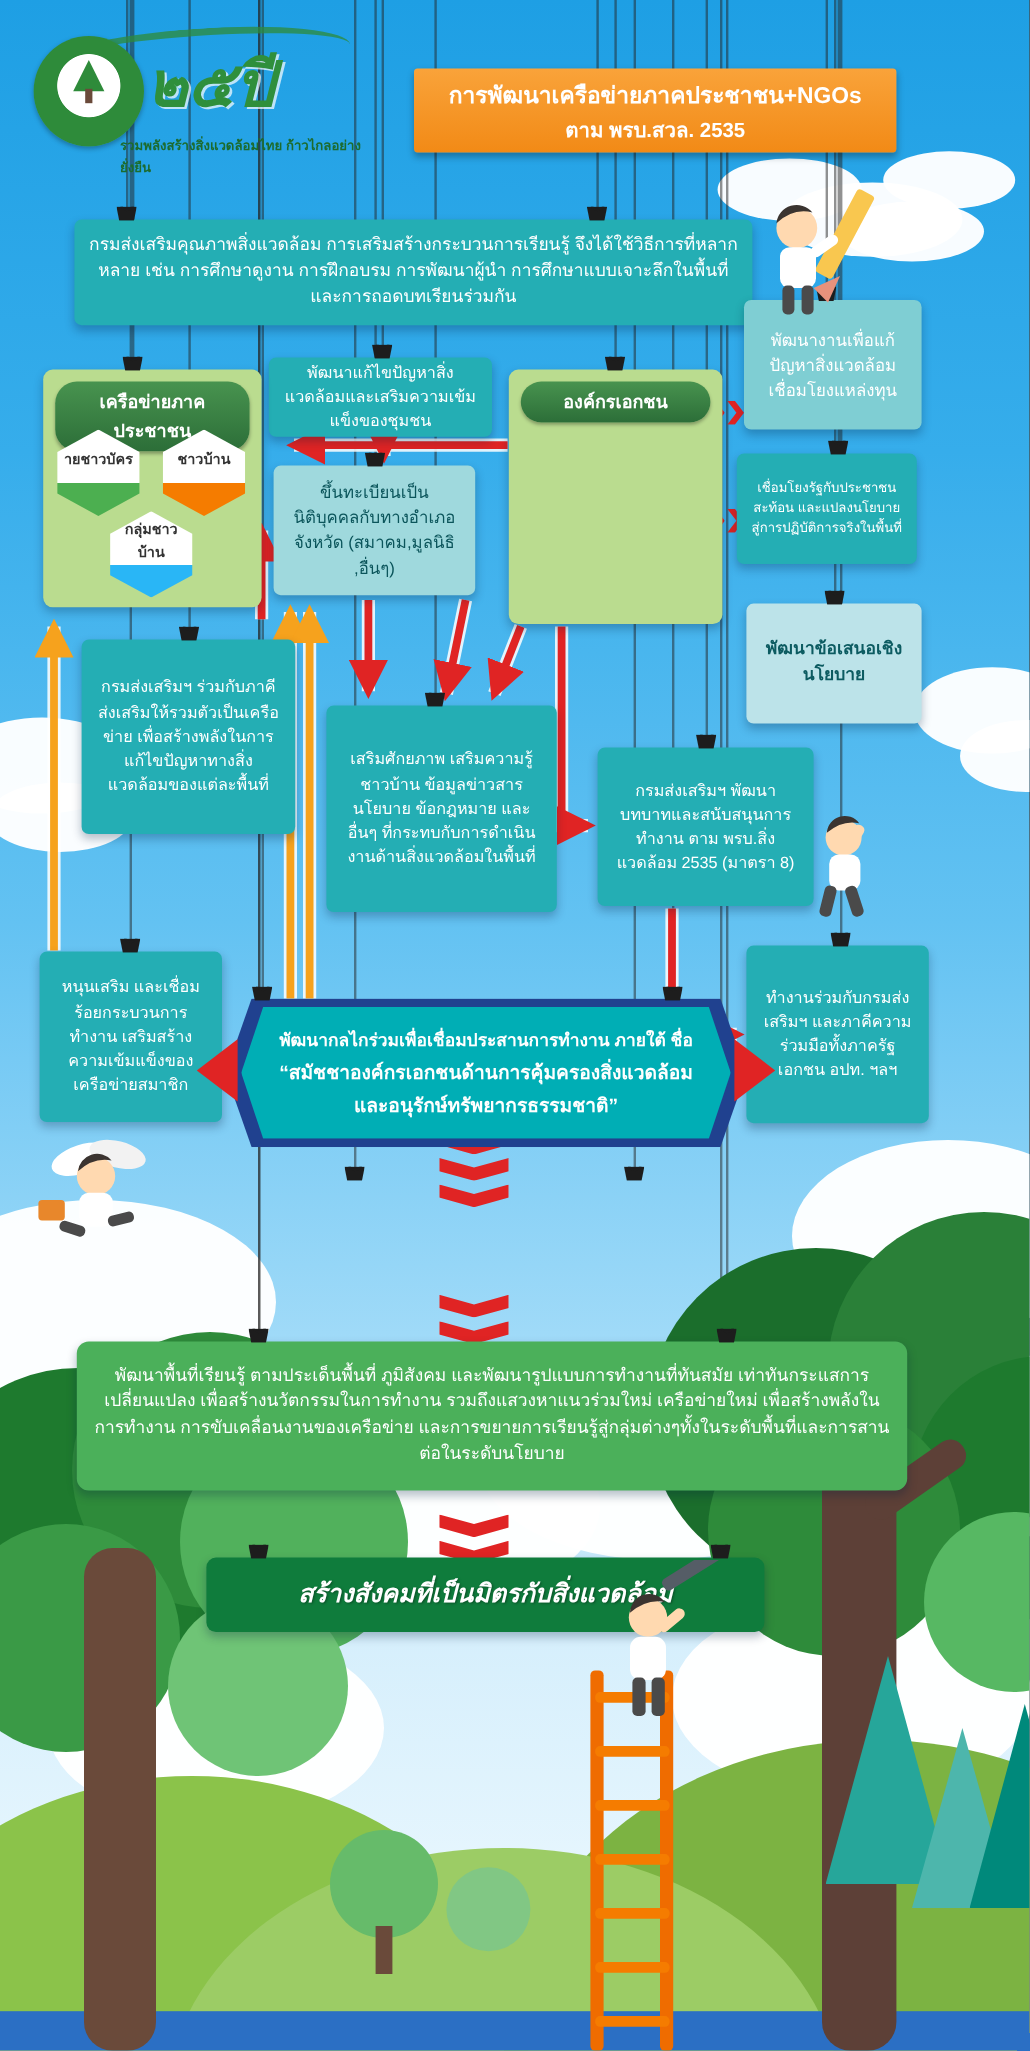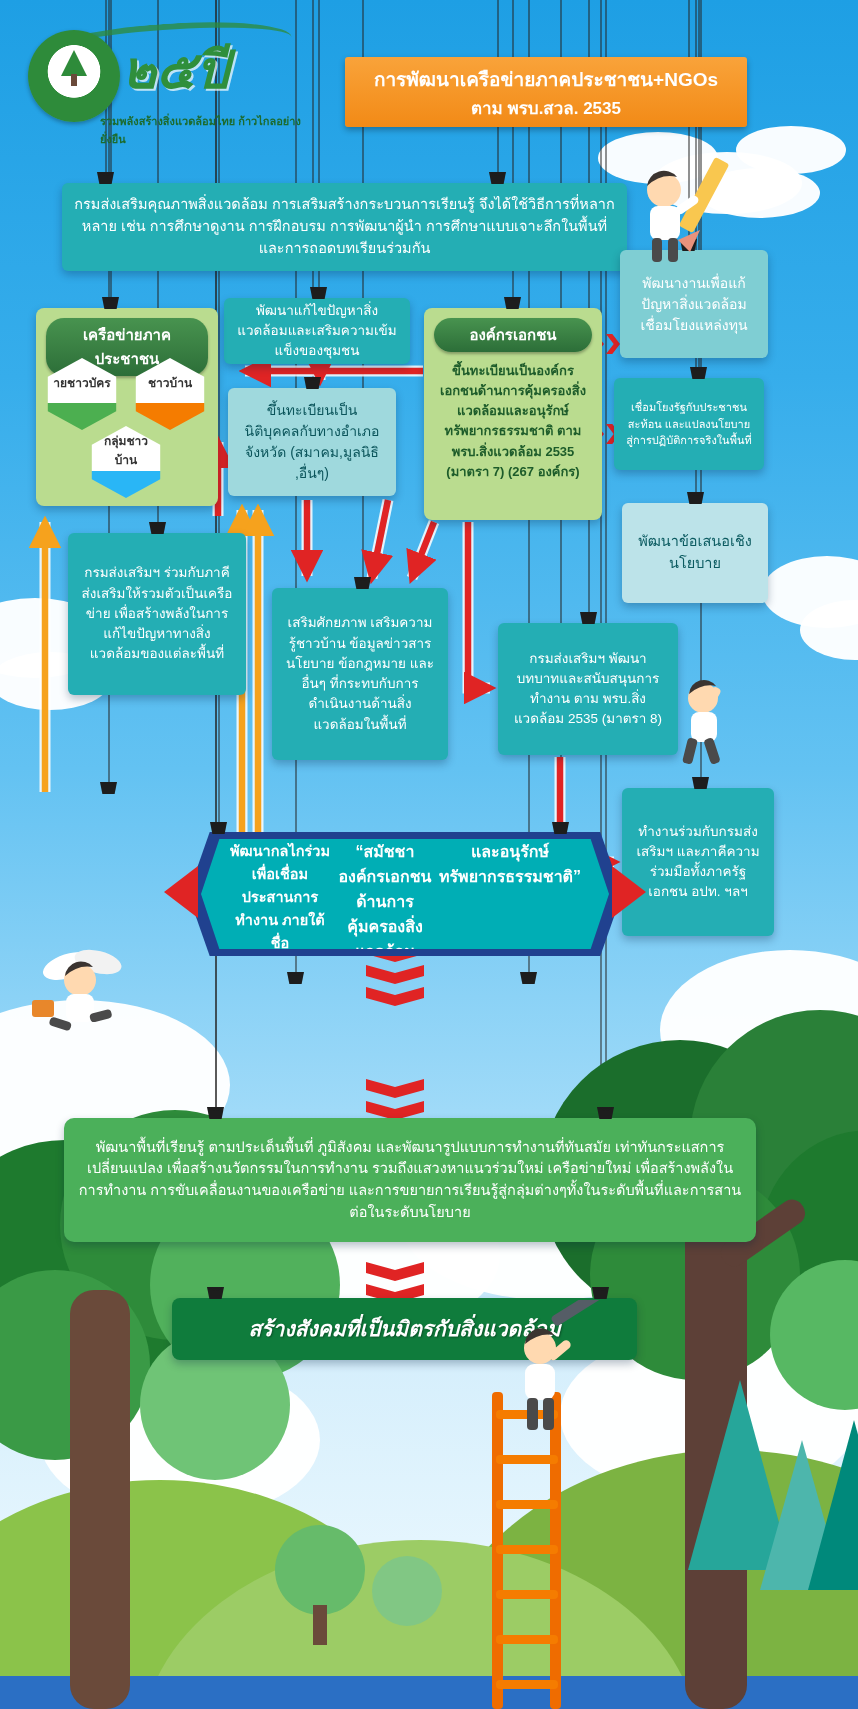--- a/index.html
+++ b/index.html
@@ -17,33 +17,33 @@
   .cloud{position:absolute;background:#fff;border-radius:50%;opacity:.97;z-index:0}
   .hill{position:absolute;border-radius:50%;z-index:2}
   .scen{position:absolute;z-index:3}
   .circle{border-radius:50%}
   
   .hang{position:absolute;z-index:5;border-radius:6px;box-shadow:0 4px 8px rgba(0,30,60,.28);
     display:flex;align-items:center;justify-content:center;text-align:center;
     padding:8px 12px;line-height:1.5}
   .teal{background:#24AEB4;color:#fff}
   .teal2{background:#7FCED3;color:#fff}
-  .pale{background:#BCE3E9;color:#0C5B61;font-weight:normal}
+  .pale{background:#BCE3E9;color:#0C5B61;font-weight:bold}
   .pale2{background:#9FD9DD;color:#0B555B;font-weight:normal}
   .lime{background:#C8E593;color:#2F6B22;font-weight:bold}
   .greenmid{background:#4BB05A;color:#fff}
   .greendark{background:#0F7C3C;color:#fff}
   #box-intro{left:62px;top:183px;width:565px;height:88px;font-size:14.5px}
   #box-fund{left:620px;top:250px;width:148px;height:108px;font-size:14px}
   #box-solve{left:224px;top:298px;width:186px;height:66px;font-size:13.5px}
   #box-state{left:614px;top:378px;width:150px;height:92px;font-size:11px}
   #box-juristic{left:228px;top:388px;width:168px;height:108px;font-size:14px}
   #box-policy{left:622px;top:503px;width:146px;height:100px;font-size:14.5px}
   #box-deptjoin{left:68px;top:533px;width:178px;height:162px;font-size:13.5px}
-  #box-empower{left:272px;top:588px;width:176px;height:172px;font-size:13.5px}
+  #box-empower{left:272px;top:588px;width:192px;height:172px;font-size:13.5px}
   #box-deptrole{left:498px;top:623px;width:180px;height:132px;font-size:13.5px}
   #box-supportleft{left:33px;top:793px;width:152px;height:142px;font-size:13.5px}
   #box-workright{left:622px;top:788px;width:152px;height:148px;font-size:13.5px}
   #box-assemblydesc{left:148px;top:983px;width:532px;height:92px;font-size:15px}
   #box-develop{left:64px;top:1118px;width:692px;height:124px;font-size:14.5px;border-radius:10px}
   #box-goal{left:172px;top:1298px;width:465px;height:62px;font-size:21px;font-weight:bold;
     font-style:italic;border-radius:8px;text-shadow:1px 1px 2px rgba(0,0,0,.35)}
   
   .panel{position:absolute;z-index:5;background:#BADC8F;border-radius:8px;
     box-shadow:0 4px 8px rgba(0,30,60,.28);padding:10px 10px}
@@ -81,21 +81,21 @@
   #logo .trunk{position:absolute;left:43px;top:52px;width:6px;height:12px;background:#6A4A3A}
   #logo .years{position:absolute;left:94px;top:6px;font-size:52px;font-weight:bold;
     font-style:italic;color:#2F8F3C;text-shadow:2px 2px 0 rgba(255,255,255,.7)}
   #logo .tagline{position:absolute;left:72px;top:90px;font-size:11px;color:#1C6B2E;font-weight:bold}
   
   #hexbadge{position:absolute;left:188px;top:832px;width:434px;height:124px;z-index:5}
   #hexbadge .outer{position:absolute;inset:0;background:#20418F;
     clip-path:polygon(5% 0,95% 0,100% 50%,95% 100%,5% 100%,0 50%)}
   #hexbadge .inner{position:absolute;inset:7px 13px;background:#00AEB5;
     clip-path:polygon(4.5% 0,95.5% 0,100% 50%,95.5% 100%,4.5% 100%,0 50%);
-    display:flex;flex-direction:row;justify-content:center;gap:3px;color:#fff;
+    display:flex;flex-direction:column;justify-content:center;gap:3px;color:#fff;
     text-align:center;padding:0 28px}
   #hexbadge .l1{font-size:14.5px;font-weight:bold}
   #hexbadge .l2{font-size:16px;font-weight:bold}
   .badge-arrow{position:absolute;top:34px;width:0;height:0;
     border-top:26px solid transparent;border-bottom:26px solid transparent;z-index:6}
   .badge-arrow.left{left:-24px;border-right:34px solid #E02424}
   .badge-arrow.right{right:-24px;border-left:34px solid #E02424}
   
   .chevstack{position:absolute;z-index:4;width:58px}
   .chev{width:58px;height:19px;background:#E02424;margin-bottom:3px;
@@ -298,32 +298,32 @@
 
   <div class="hang teal" id="box-intro">กรมส่งเสริมคุณภาพสิ่งแวดล้อม การเสริมสร้างกระบวนการเรียนรู้ จึงได้ใช้วิธีการที่หลากหลาย เช่น การศึกษาดูงาน การฝึกอบรม การพัฒนาผู้นำ การศึกษาแบบเจาะลึกในพื้นที่และการถอดบทเรียนร่วมกัน</div>
   <div class="hang teal2" id="box-fund">พัฒนางานเพื่อแก้ปัญหาสิ่งแวดล้อม เชื่อมโยงแหล่งทุน</div>
   <div class="hang teal" id="box-solve">พัฒนาแก้ไขปัญหาสิ่งแวดล้อมและเสริมความเข้มแข็งของชุมชน</div>
   <div class="hang teal" id="box-state">เชื่อมโยงรัฐกับประชาชน สะท้อน และแปลงนโยบายสู่การปฏิบัติการจริงในพื้นที่</div>
   <div class="hang pale2" id="box-juristic">ขึ้นทะเบียนเป็นนิติบุคคลกับทางอำเภอ จังหวัด (สมาคม,มูลนิธิ ,อื่นๆ)</div>
   <div class="hang pale" id="box-policy">พัฒนาข้อเสนอเชิงนโยบาย</div>
   <div class="hang teal" id="box-deptjoin">กรมส่งเสริมฯ ร่วมกับภาคีส่งเสริมให้รวมตัวเป็นเครือข่าย เพื่อสร้างพลังในการแก้ไขปัญหาทางสิ่งแวดล้อมของแต่ละพื้นที่</div>
   <div class="hang teal" id="box-empower">เสริมศักยภาพ เสริมความรู้ชาวบ้าน ข้อมูลข่าวสาร นโยบาย ข้อกฎหมาย และอื่นๆ ที่กระทบกับการดำเนินงานด้านสิ่งแวดล้อมในพื้นที่</div>
   <div class="hang teal" id="box-deptrole">กรมส่งเสริมฯ พัฒนาบทบาทและสนับสนุนการทำงาน ตาม พรบ.สิ่งแวดล้อม 2535 (มาตรา 8)</div>
+  <div class="hang teal" id="box-supportleft">หนุนเสริม และเชื่อมร้อยกระบวนการทำงาน เสริมสร้างความเข้มแข็งของเครือข่ายสมาชิก</div>
   <div class="hang teal" id="box-workright">ทำงานร่วมกับกรมส่งเสริมฯ และภาคีความร่วมมือทั้งภาครัฐ เอกชน อปท. ฯลฯ</div>
 
   <div class="panel" id="panel-people">
     <div class="pill">เครือข่ายภาคประชาชน</div>
     <div class="hex" id="hex-1">ายชาวบัคร</div>
     <div class="hex" id="hex-2">ชาวบ้าน</div>
     <div class="hex" id="hex-3">กลุ่มชาวบ้าน</div>
   </div>
 
   <div class="panel" id="panel-ngo">
     <div class="pill">องค์กรเอกชน</div>
-    <div class="body">ขึ้นทะเบียนเป็นองค์กรเอกชนด้านการคุ้มครองสิ่งแวดล้อมและอนุรักษ์ทรัพยากรธรรมชาติ ตาม พรบ.สิ่งแวดล้อม 2535 (มาตรา 7) (267 องค์กร)</div>
   </div>
 
   <div id="hexbadge">
     <div class="outer"></div>
     <div class="inner">
       <div class="l1">พัฒนากลไกร่วมเพื่อเชื่อมประสานการทำงาน ภายใต้ ชื่อ</div>
       <div class="l2">“สมัชชาองค์กรเอกชนด้านการคุ้มครองสิ่งแวดล้อม</div>
       <div class="l2">และอนุรักษ์ทรัพยากรธรรมชาติ”</div>
     </div>
     <div class="badge-arrow left"></div>

